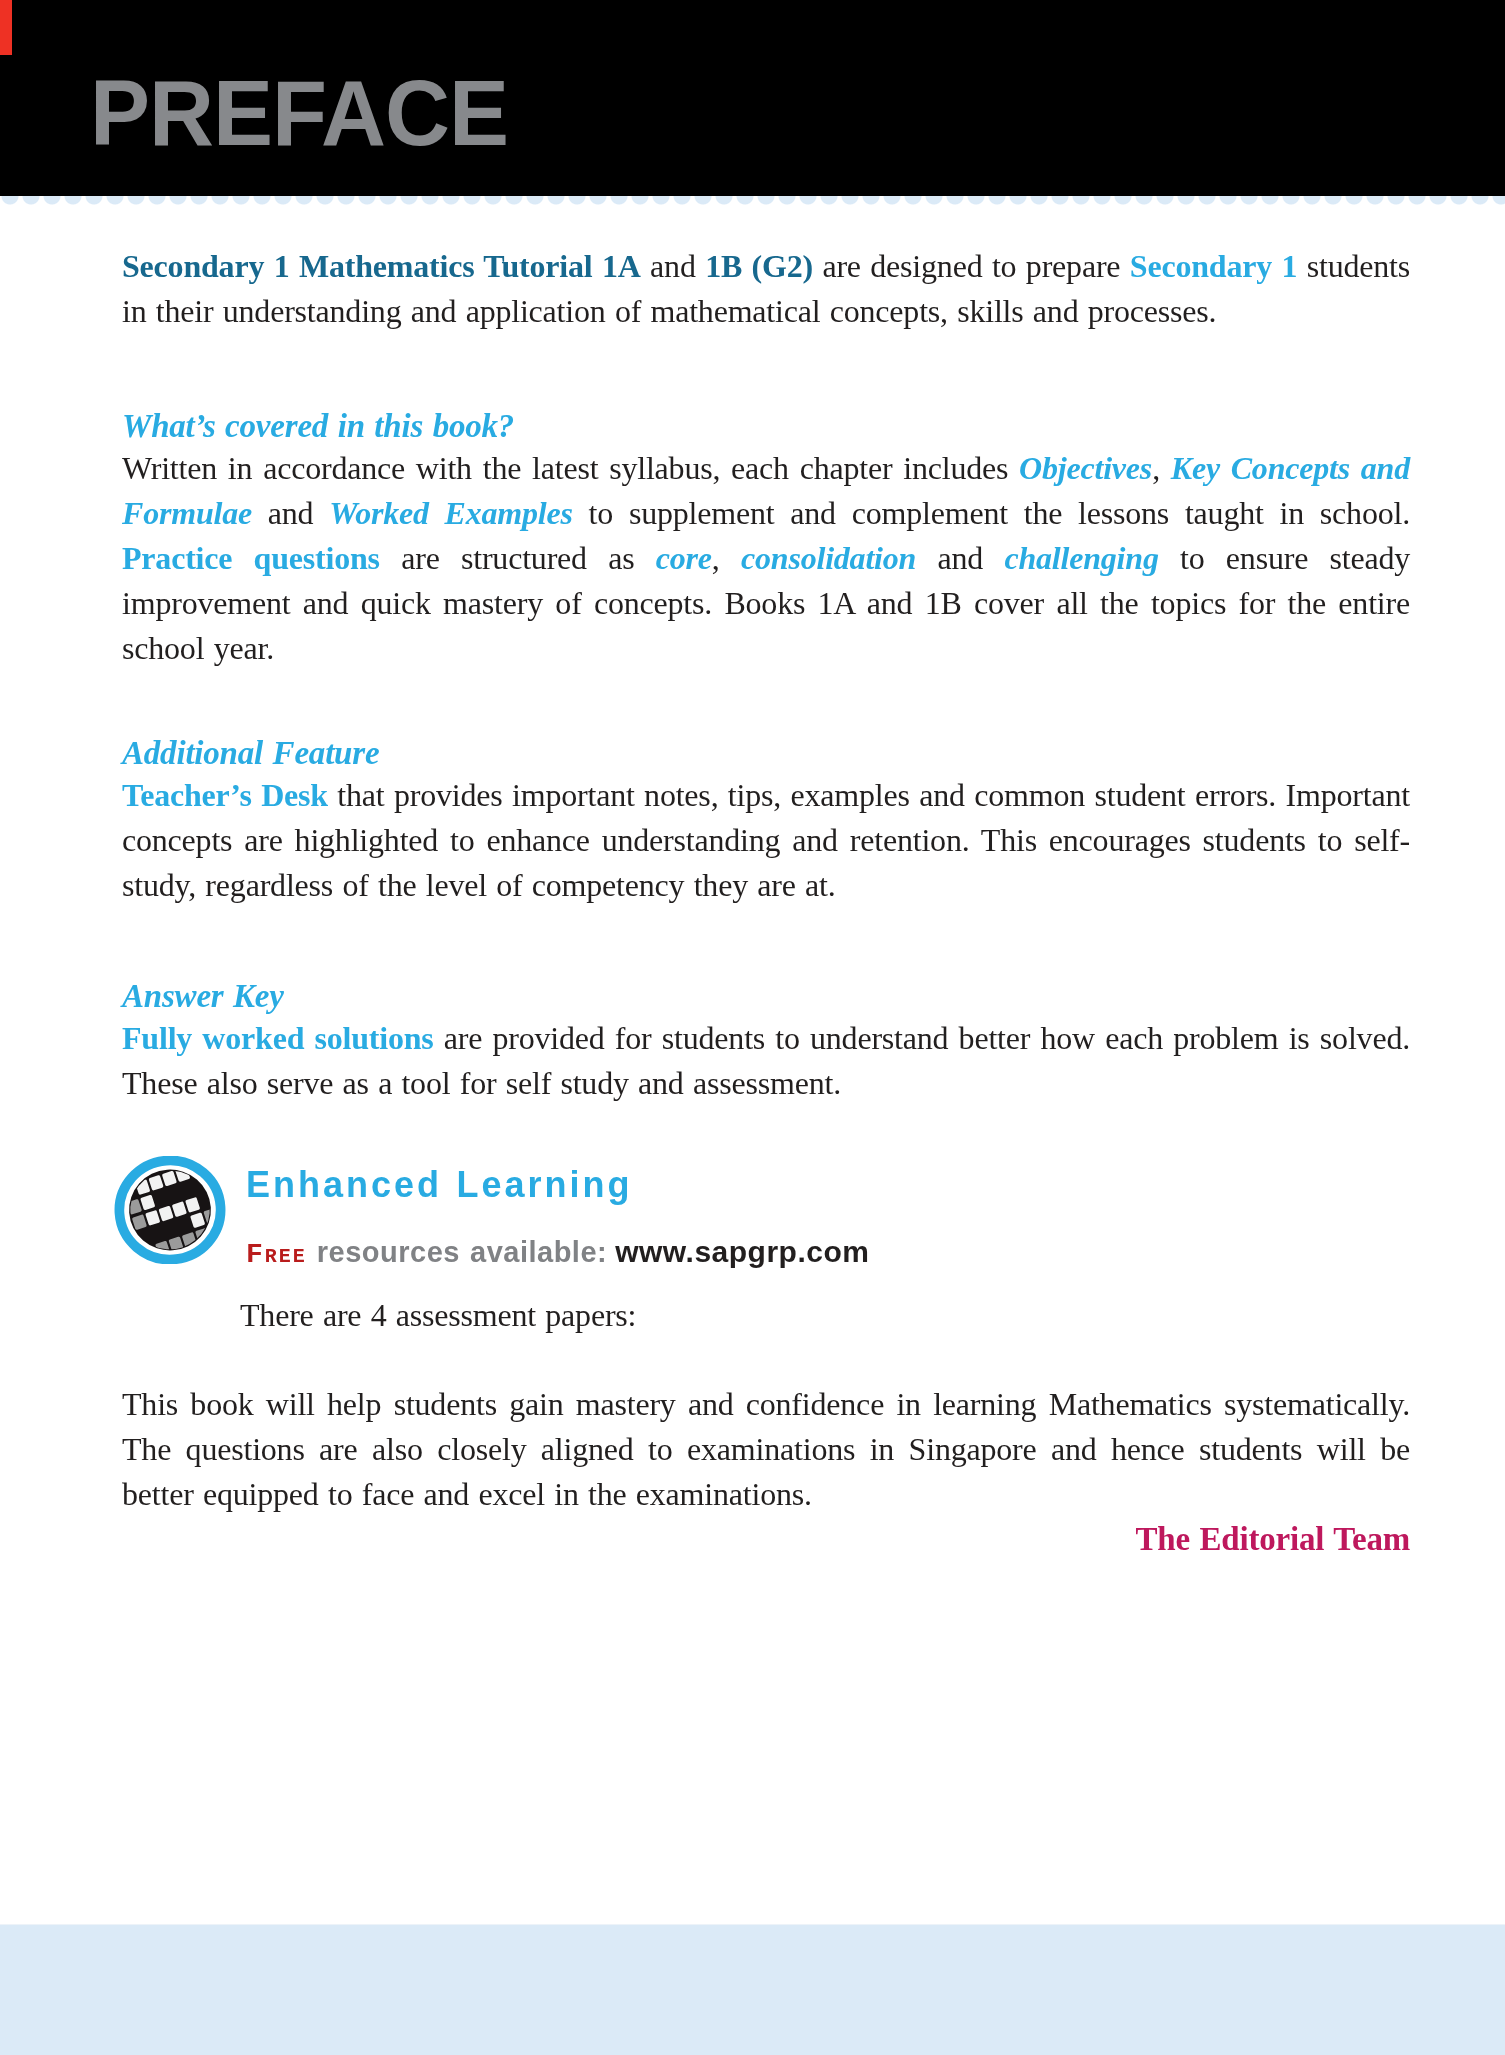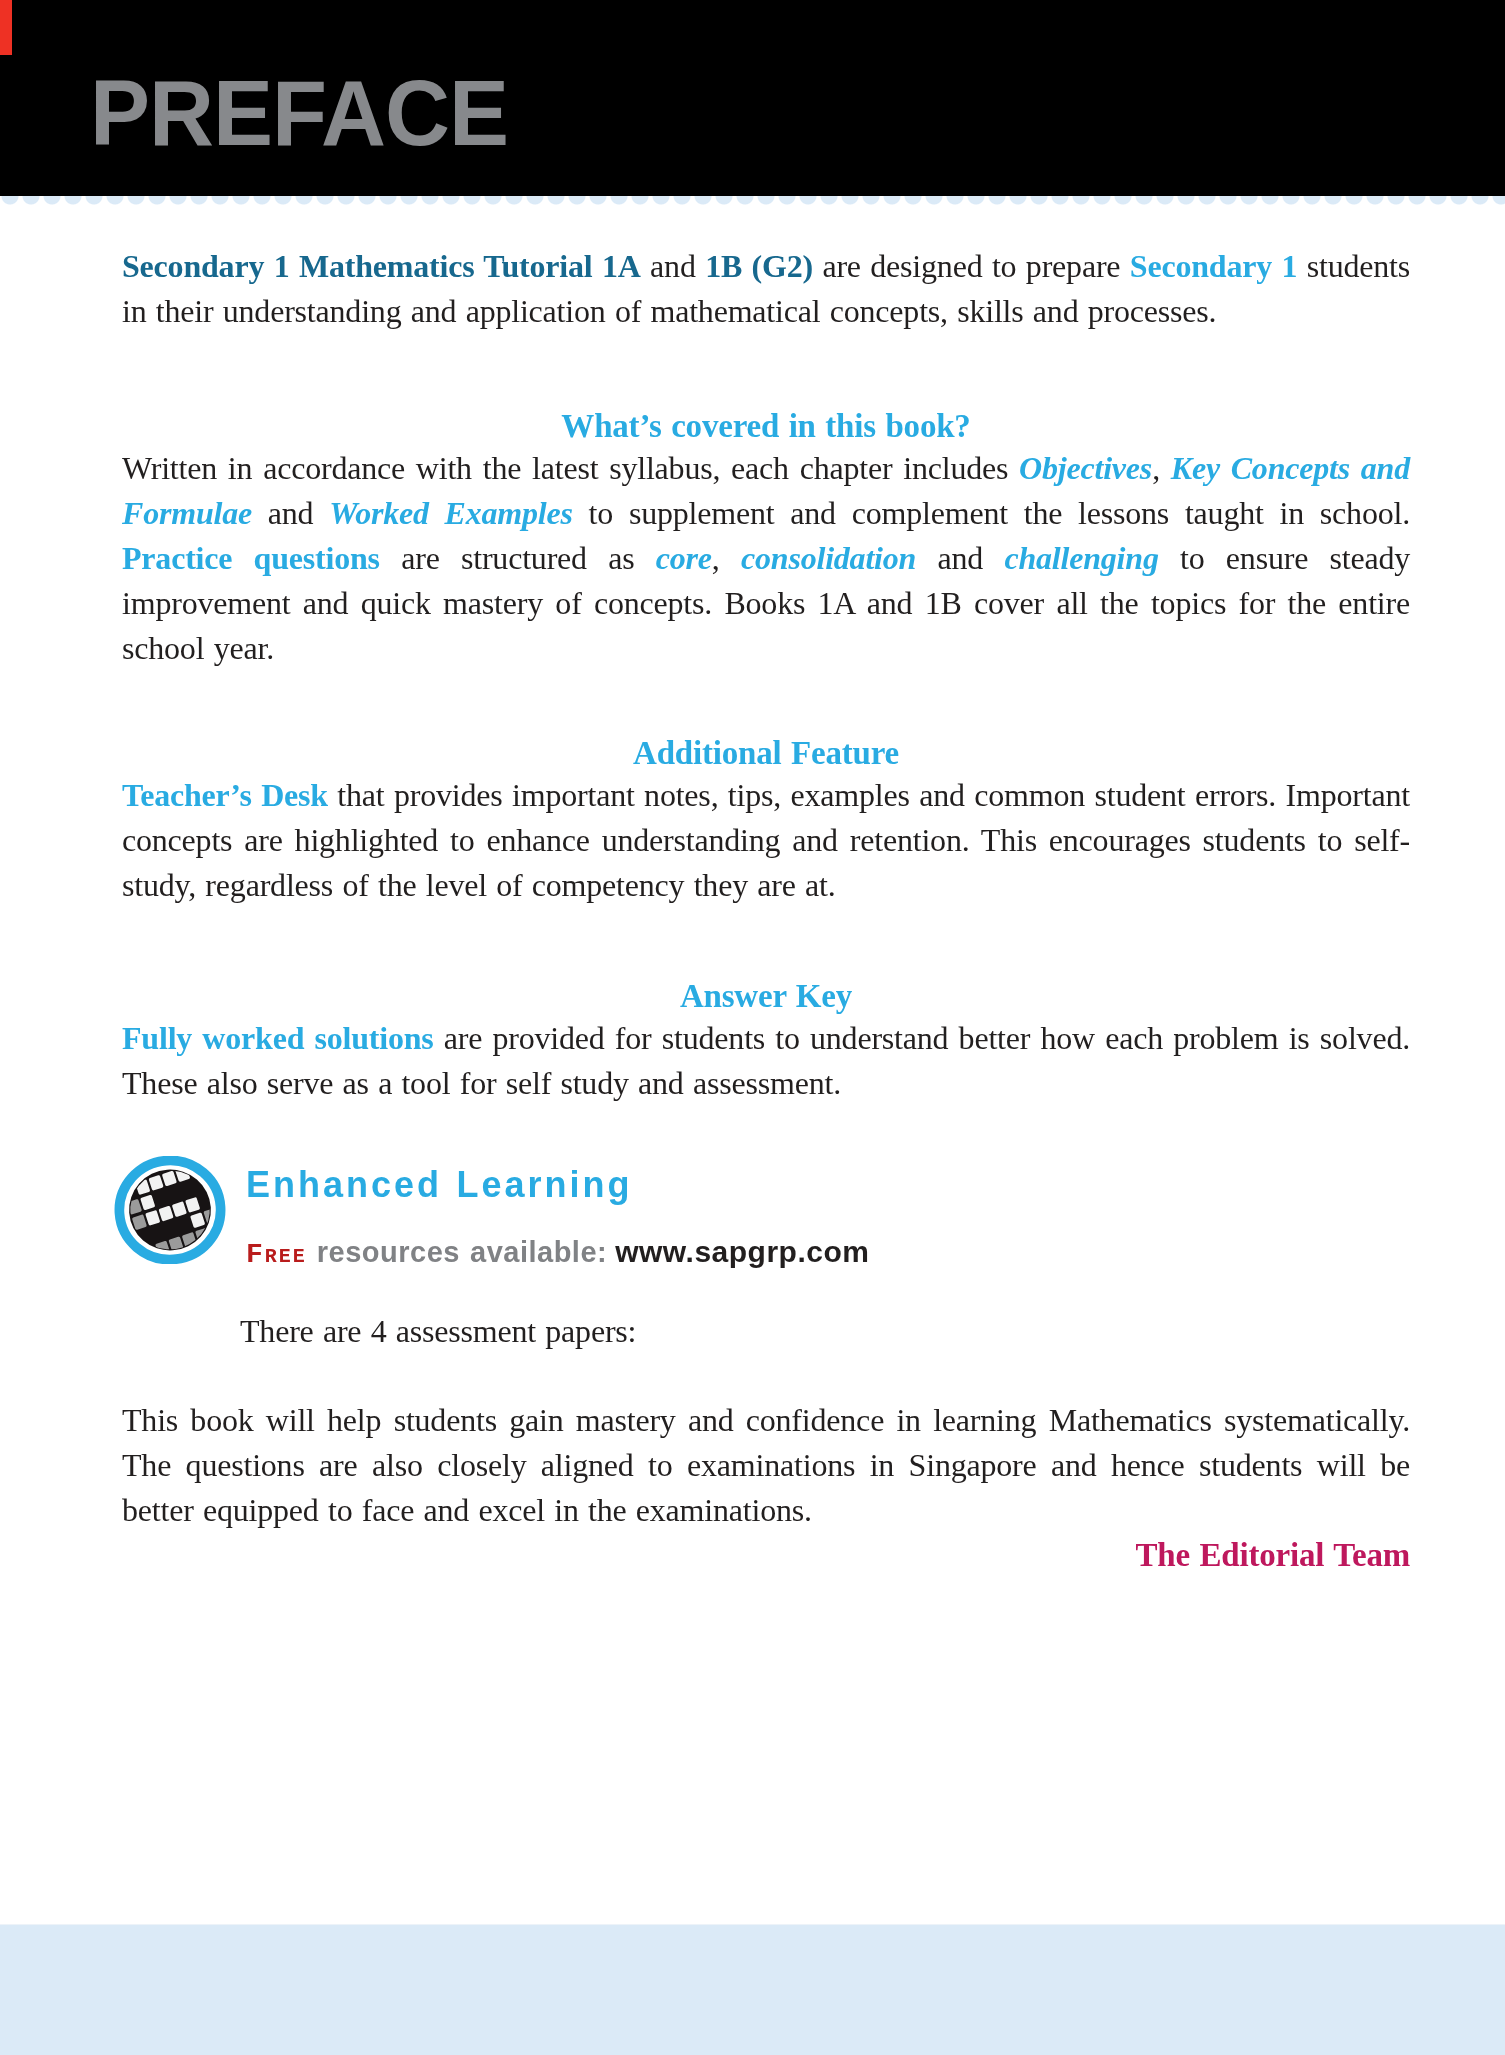--- a/index.html
+++ b/index.html
@@ -46,21 +46,22 @@
   .content p{margin:0;text-align:justify;}
   .teal{color:#17688e;font-weight:bold;}
   .cyan{color:#29abe2;font-weight:bold;}
   .cyani{color:#29abe2;font-weight:bold;font-style:italic;}
   .b{font-weight:bold;}
   .intro{margin-top:30px !important;}
   .sec-heading{
     margin:0;
     color:#29abe2;font-weight:bold;
     font-size:33px;line-height:40px;
-    text-align:center;
+    text-align:left;
+    font-style:italic;
   }
   .mt-sec0{margin-top:72px !important;}
   .mt-sec1{margin-top:62px !important;}
   .mt-sec2{margin-top:68px !important;}
   .logo-row{
     display:flex;align-items:flex-start;
     margin:50px 0 0 -8px;
     height:108px;
   }
   .logo-icon{flex:0 0 auto;}
@@ -76,21 +77,21 @@
     font-weight:bold;
   }
   .free-label{
     color:#b91c1c;
     font-variant:small-caps;
     font-size:28px;letter-spacing:2px;font-family:Liberation Mono, monospace;
   }
   .resources-label{color:#808285;font-size:29px;margin-left:10px;letter-spacing:0.5px;}
   .sapgrp-url{color:#221f1f;font-size:30px;margin-left:8px;letter-spacing:0.5px;margin-top:16px;}
   .papers-block{
-    margin-top:44px;
+    margin-top:28px;
     margin-left:118px;
     line-height:46px;
   }
   .papers-block div{text-align:left;}
   .closing{margin-top:44px !important;}
   .signature{
     margin:85px 0 0 0;
     text-align:right !important;
     color:#be185d;font-weight:bold;
     font-size:33px;line-height:45px;

